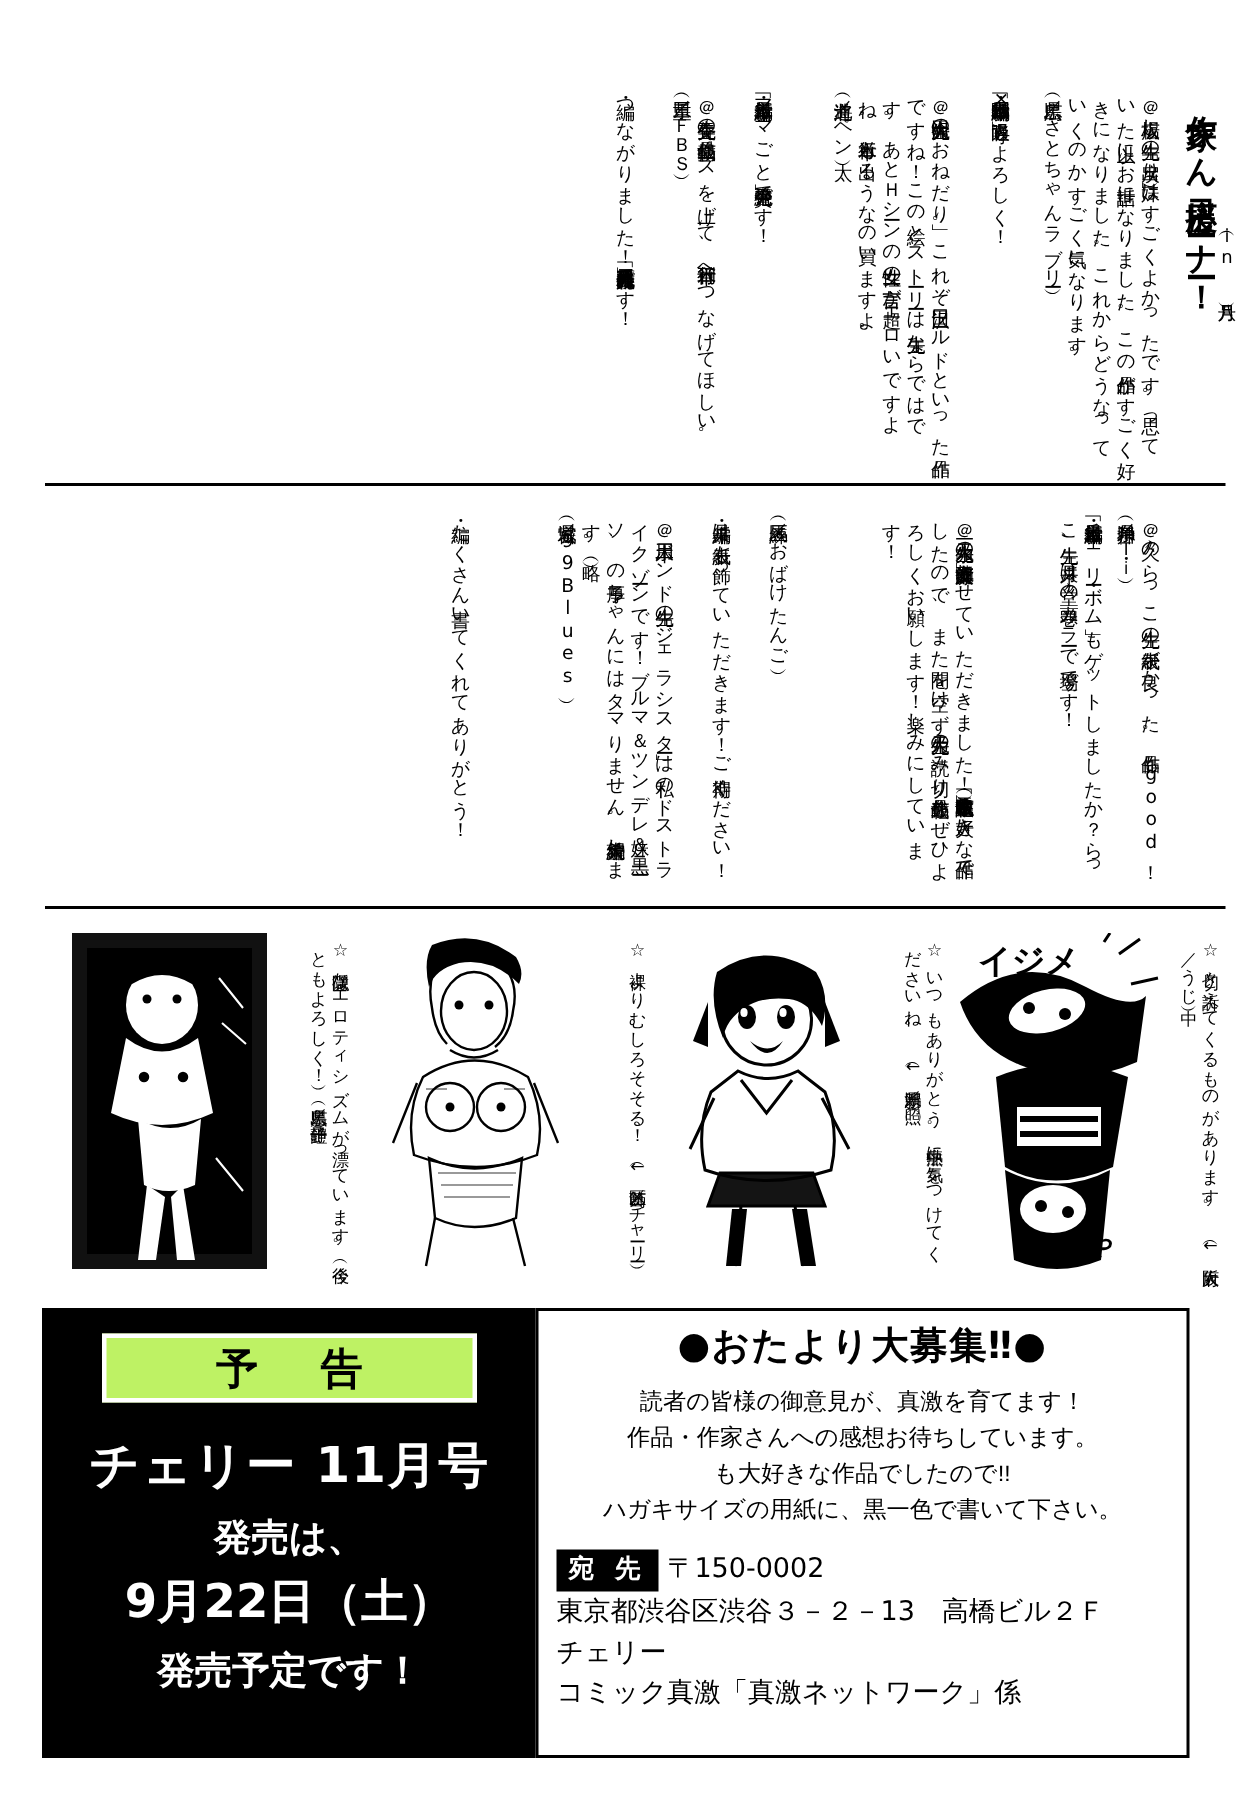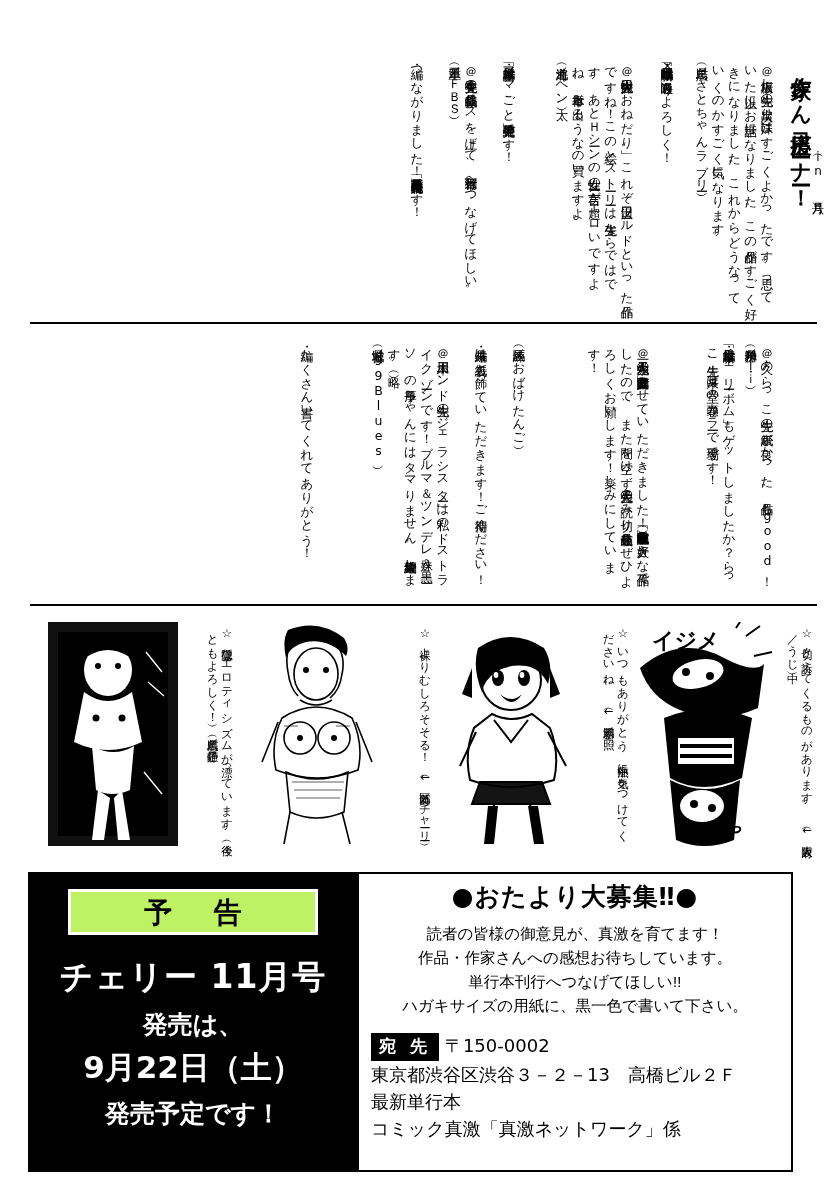--- a/index.html
+++ b/index.html
@@ -320,26 +320,26 @@
     <div id="yokoku-l1">チェリー 11月号</div>
     <div id="yokoku-l2">発売は、</div>
     <div id="yokoku-l3">9月22日（土）</div>
     <div id="yokoku-l4">発売予定です！</div>
   </div>
 
   <div id="otayori">
     <div id="otayori-head">●おたより大募集‼●</div>
     <div class="ot-line">読者の皆様の御意見が、真激を育てます！</div>
     <div class="ot-line">作品・作家さんへの感想お待ちしています。</div>
-    <div class="ot-line">単行本刊行へつなげてほしい‼</div>
+    <div class="ot-line">も大好きな作品でしたので‼</div>
     <div class="ot-line">ハガキサイズの用紙に、黒一色で書いて下さい。</div>
 
     <div id="addr-block">
       <div class="addr-row">
         <span id="addr-label">宛 先</span><span>〒150-0002</span>
       </div>
       <div class="addr-row">東京都渋谷区渋谷３－２－13　高橋ビル２Ｆ</div>
-      <div class="addr-row">最新単行本</div>
+      <div class="addr-row">チェリー</div>
       <div class="addr-row">コミック真激「真激ネットワーク」係</div>
     </div>
   </div>
 
 </div>
 
 </body></html>

